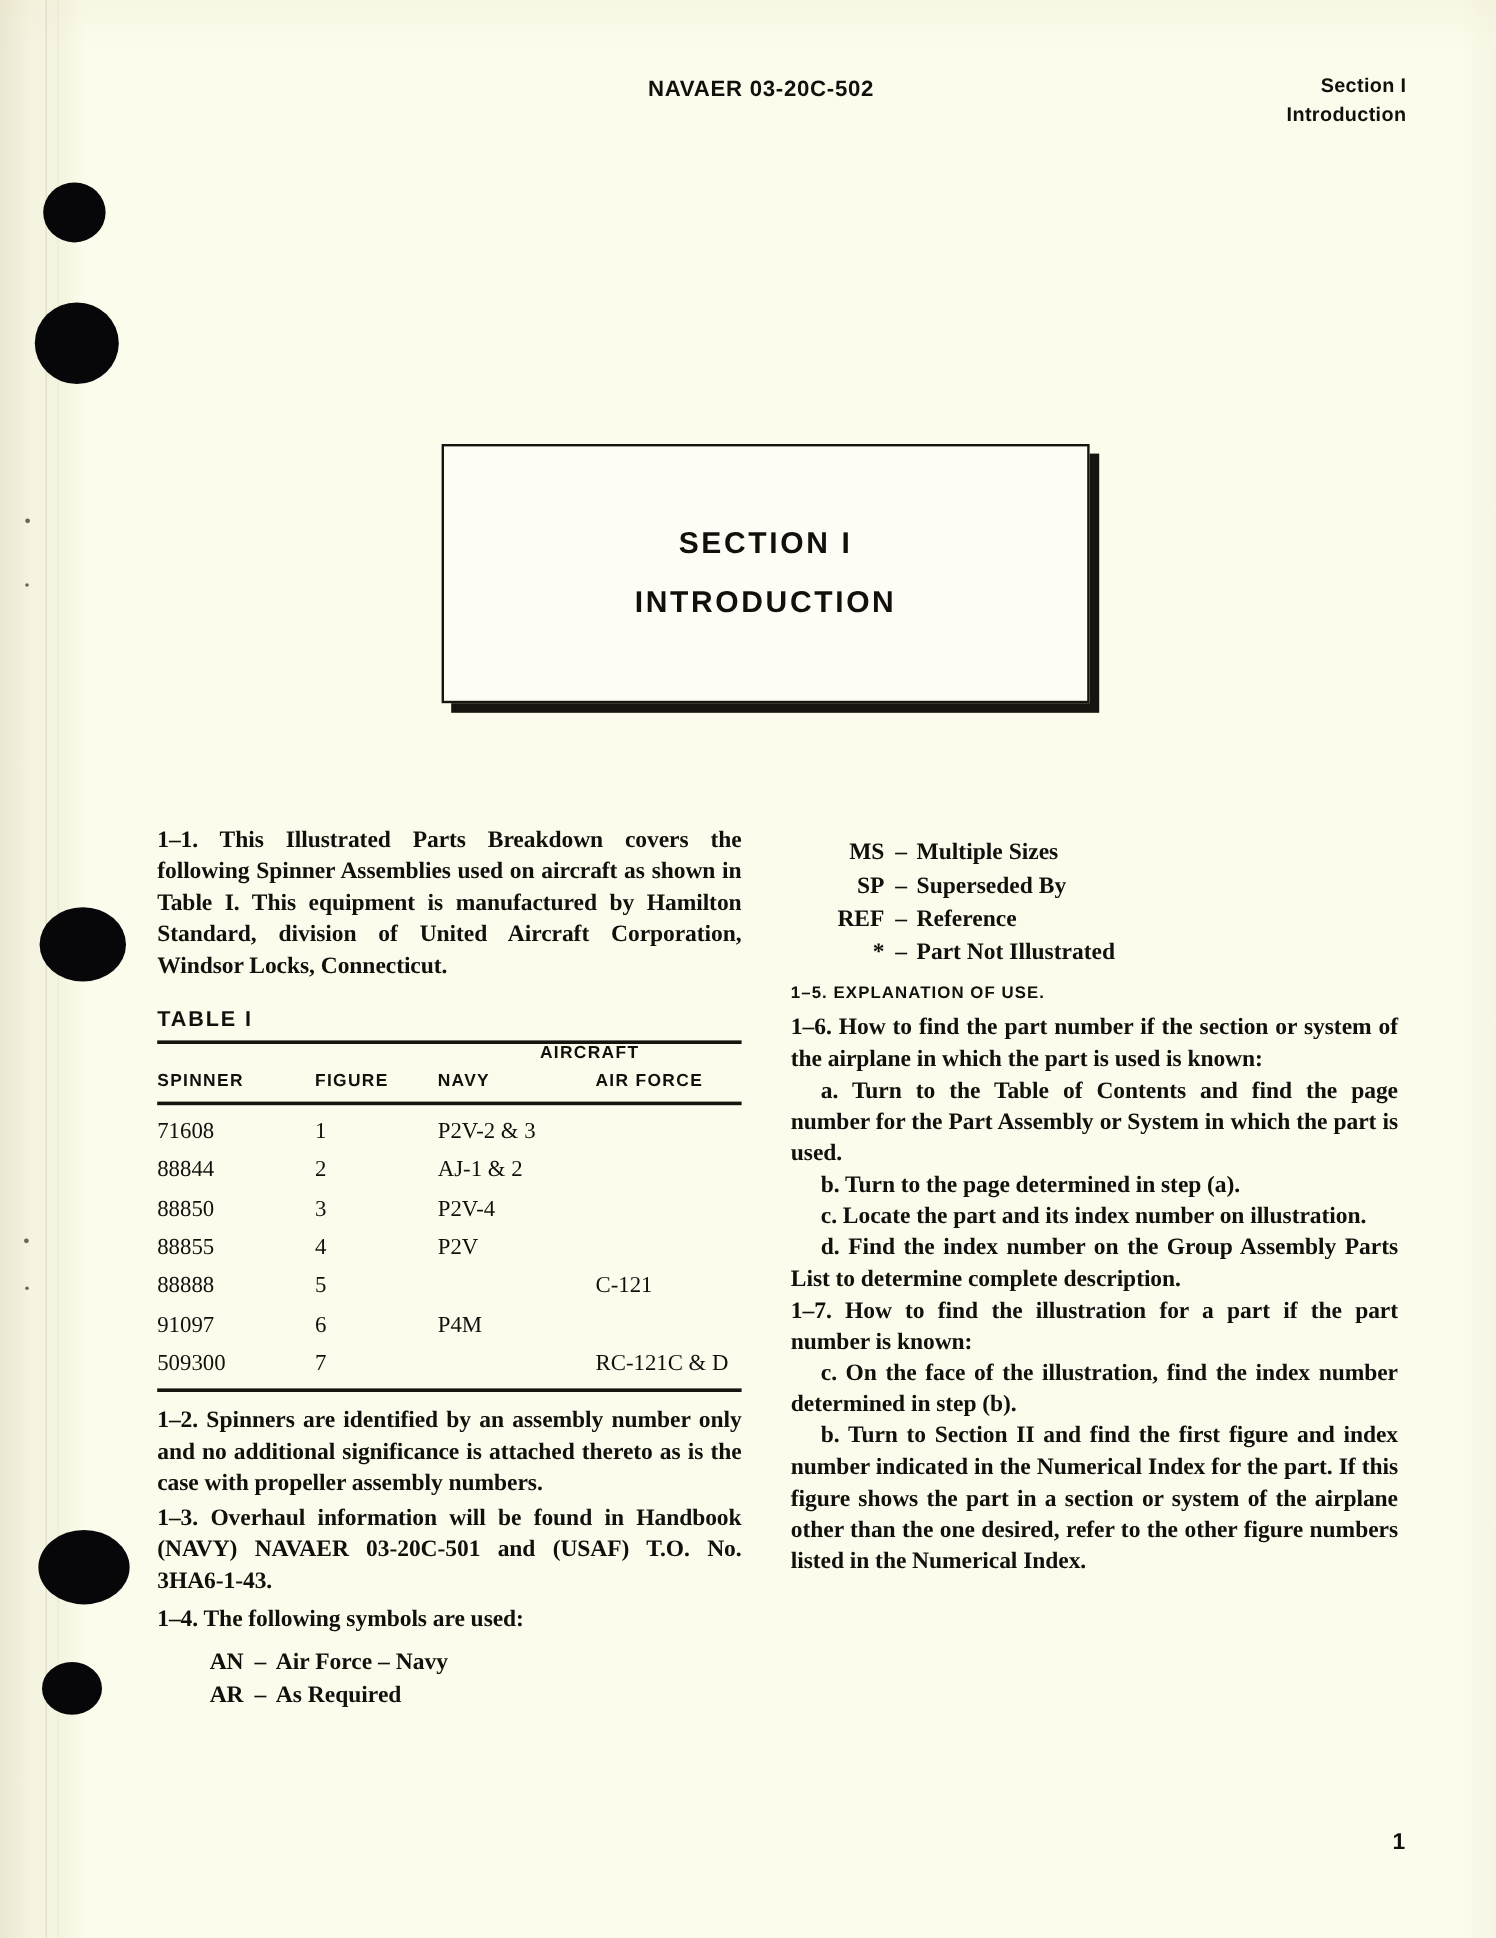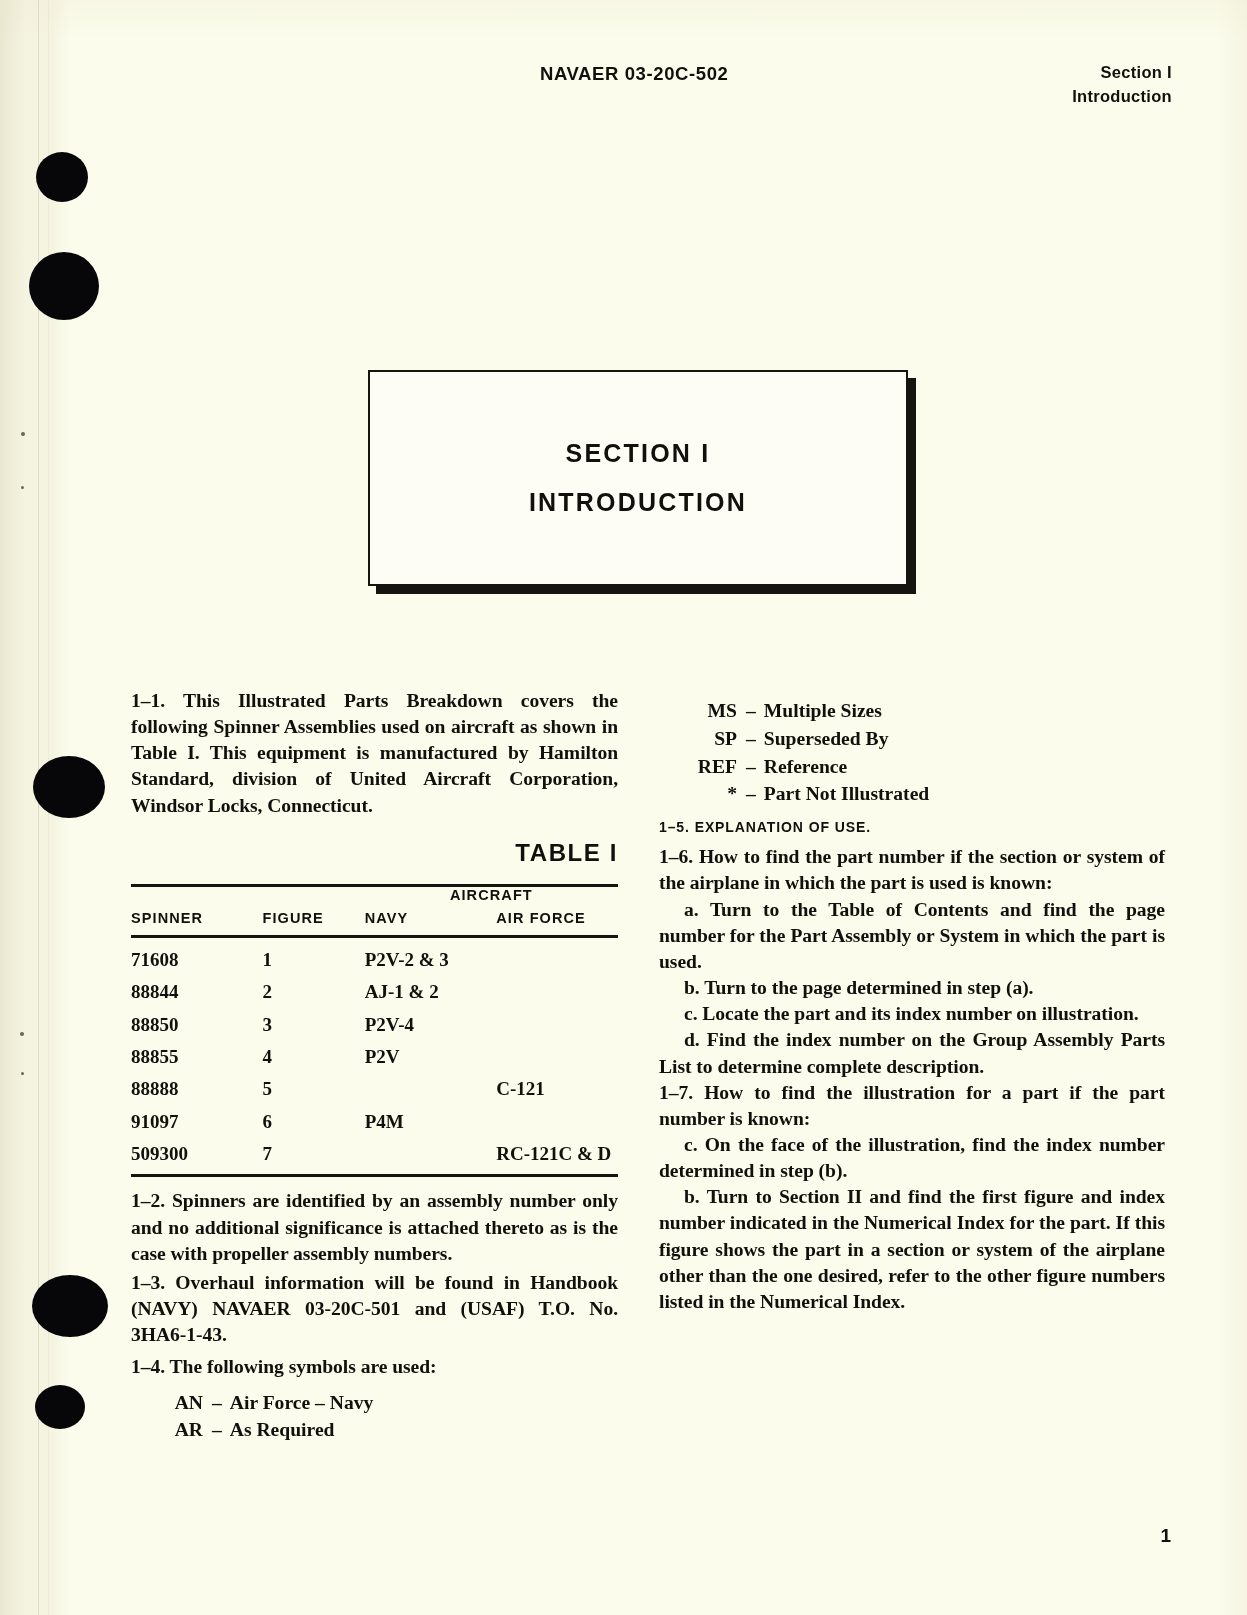--- a/index.html
+++ b/index.html
@@ -134,26 +134,26 @@
     text-justify: inter-word;
     letter-spacing: -0.05px;
   }
   p.para.indent { text-indent: 25px; }
 
   
   .table-block {
     margin-top: 20px;
   }
   .table-caption {
-    text-align: right;
-    font-family: "Liberation Sans", sans-serif;
-    font-weight: bold;
-    font-size: 24px;
+    text-align: left;
+    font-family: "Liberation Sans", sans-serif;
+    font-weight: bold;
+    font-size: 18px;
     letter-spacing: 1.6px;
-    margin-bottom: 17px;
+    margin-bottom: 7px;
   }
   .rule-thick {
     height: 3px;
     background: #16140f;
     width: 100%;
   }
   table.spinner-table {
     width: 100%;
     border-collapse: collapse;
     table-layout: fixed;
@@ -167,21 +167,21 @@
   }
   .aircraft-span {
     text-align: center;
     padding-bottom: 7px !important;
   }
   .subhdr td {
     padding-bottom: 9px !important;
   }
   table.spinner-table td.cell {
     font-family: "Liberation Serif", serif;
-    font-weight: bold;
+    font-weight: normal;
     font-size: 19px;
     padding: 5.2px 0 5.2px 0;
   }
   .c-spinner { width: 27%; }
   .c-figure  { width: 21%; }
   .c-navy    { width: 27%; }
   .c-af      { width: 25%; }
   .pad-spinner { padding-left: 12px; }
   .pad-figure  { padding-left: 25px; }
   .pad-navy    { padding-left: 6px; }

